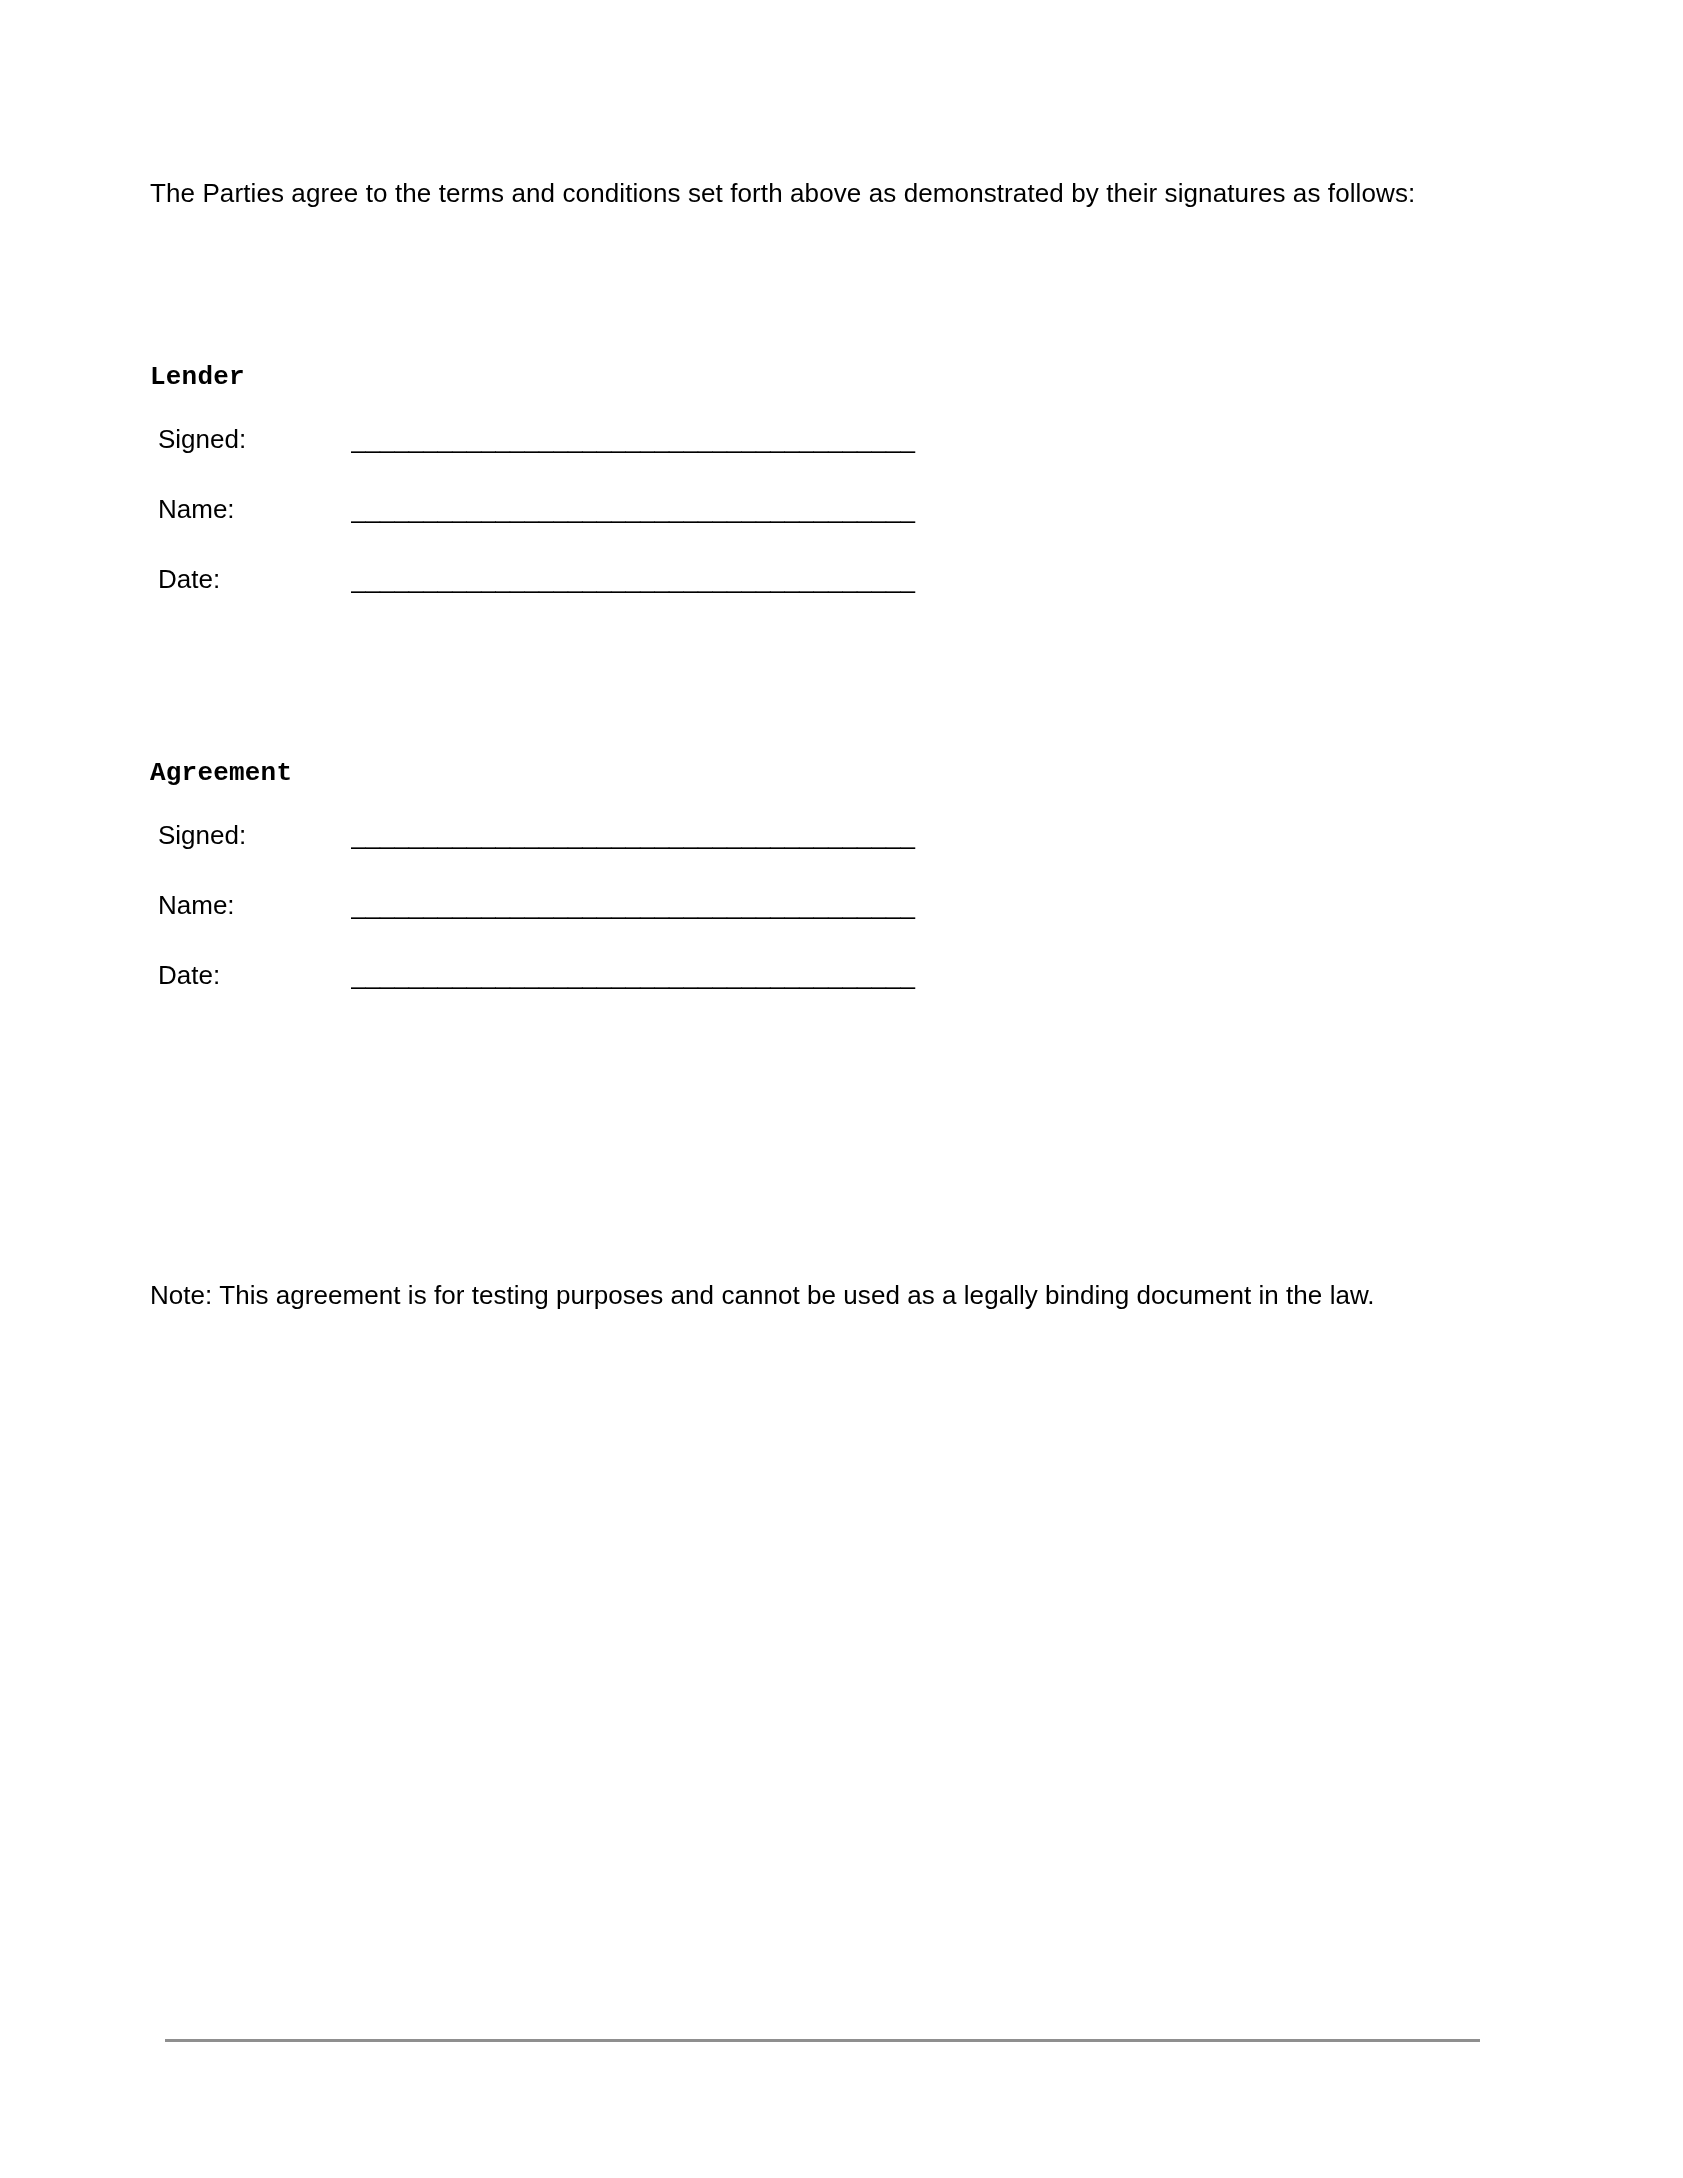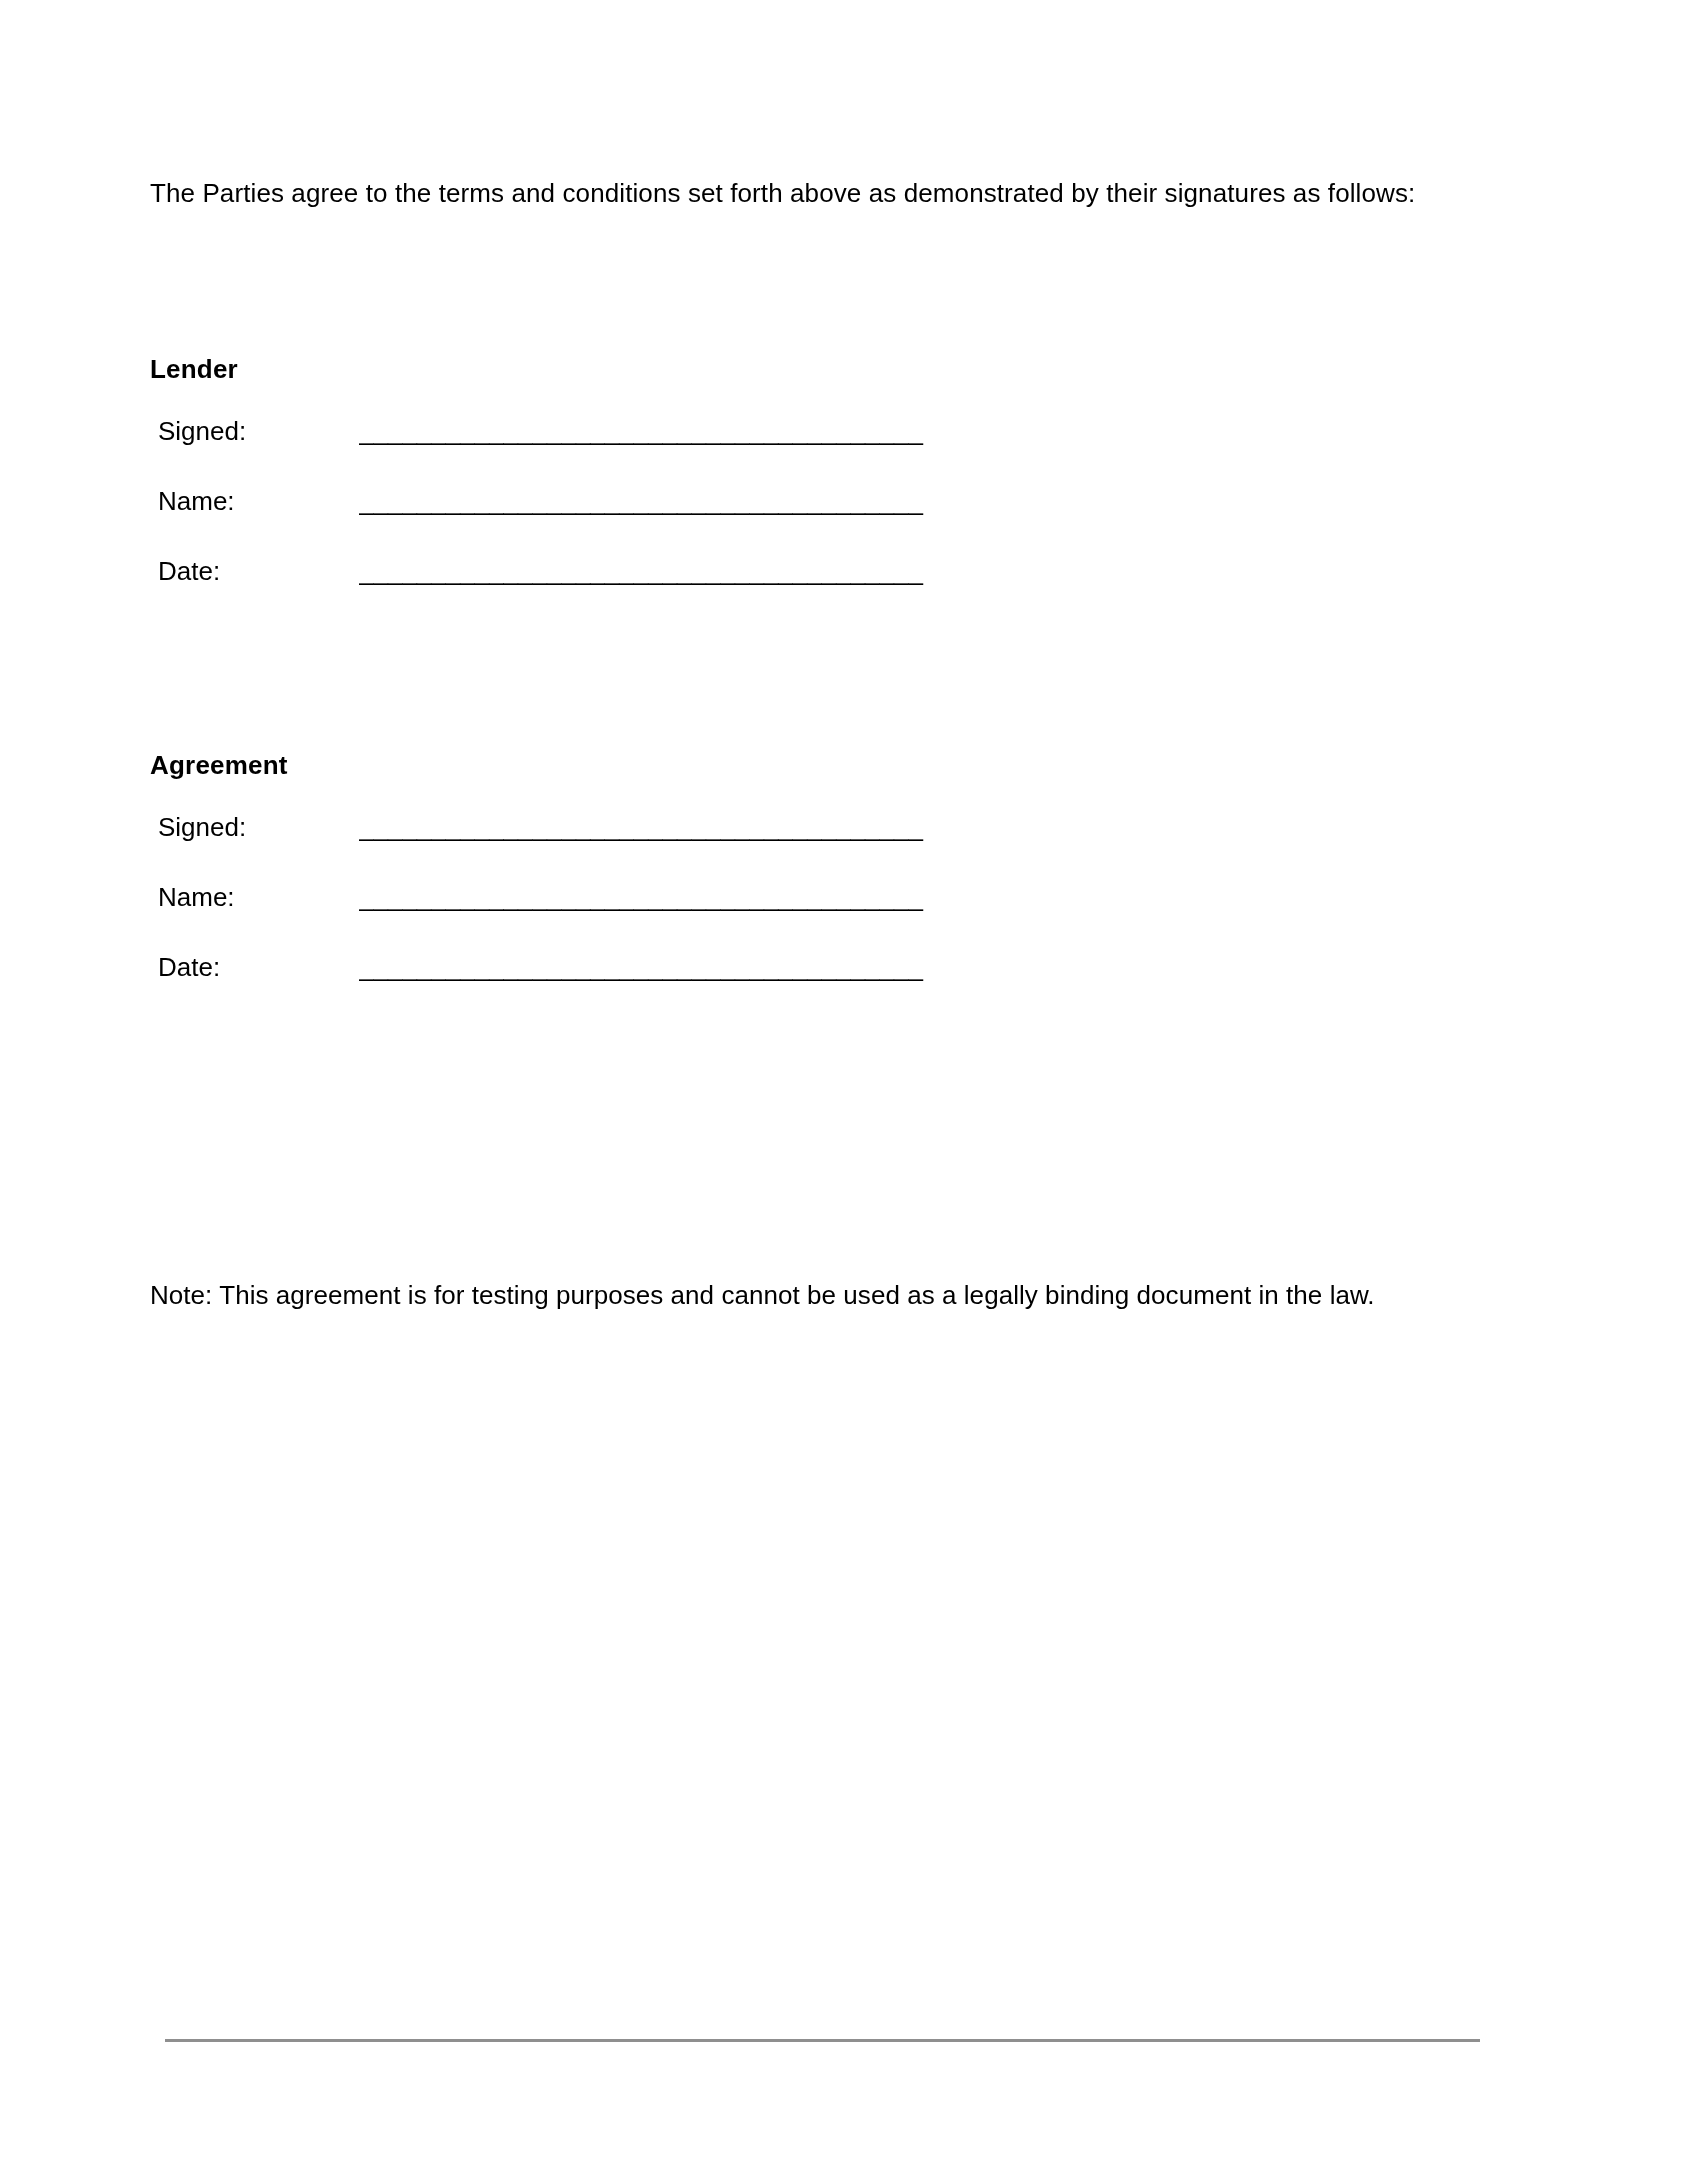--- a/index.html
+++ b/index.html
@@ -46,22 +46,23 @@
     left: 0;
     width: 891px;
   }
   .sig-block.lender   { top: 351px; }
   .sig-block.borrower { top: 747px; }
 
   .sig-heading {
     font-size: 26px;
     font-weight: bold;
     line-height: 36px;
-    margin: 0 0 26px 0;
+    margin: 8px 0 26px 0;
     letter-spacing: 0.2px;
+    font-family: Liberation Mono, monospace;
   }
 
   .sig-row {
     position: relative;
     height: 50px;
     margin-bottom: 20px;
   }
   .sig-row:last-child { margin-bottom: 0; }
 
   .sig-label {
@@ -77,21 +78,20 @@
     position: absolute;
     left: 201px;
     top: 0;
     font-size: 26px;
     line-height: 36px;
     letter-spacing: 0px;
     white-space: nowrap;
     overflow: hidden;
     width: 572px;
     font-family: "Liberation Sans", sans-serif;
-    margin-left: 8px;
   }
 
   
   .note {
     position: absolute;
     left: 0;
     top: 1245px;
     width: 1337px;
     font-size: 26px;
     font-weight: normal;

